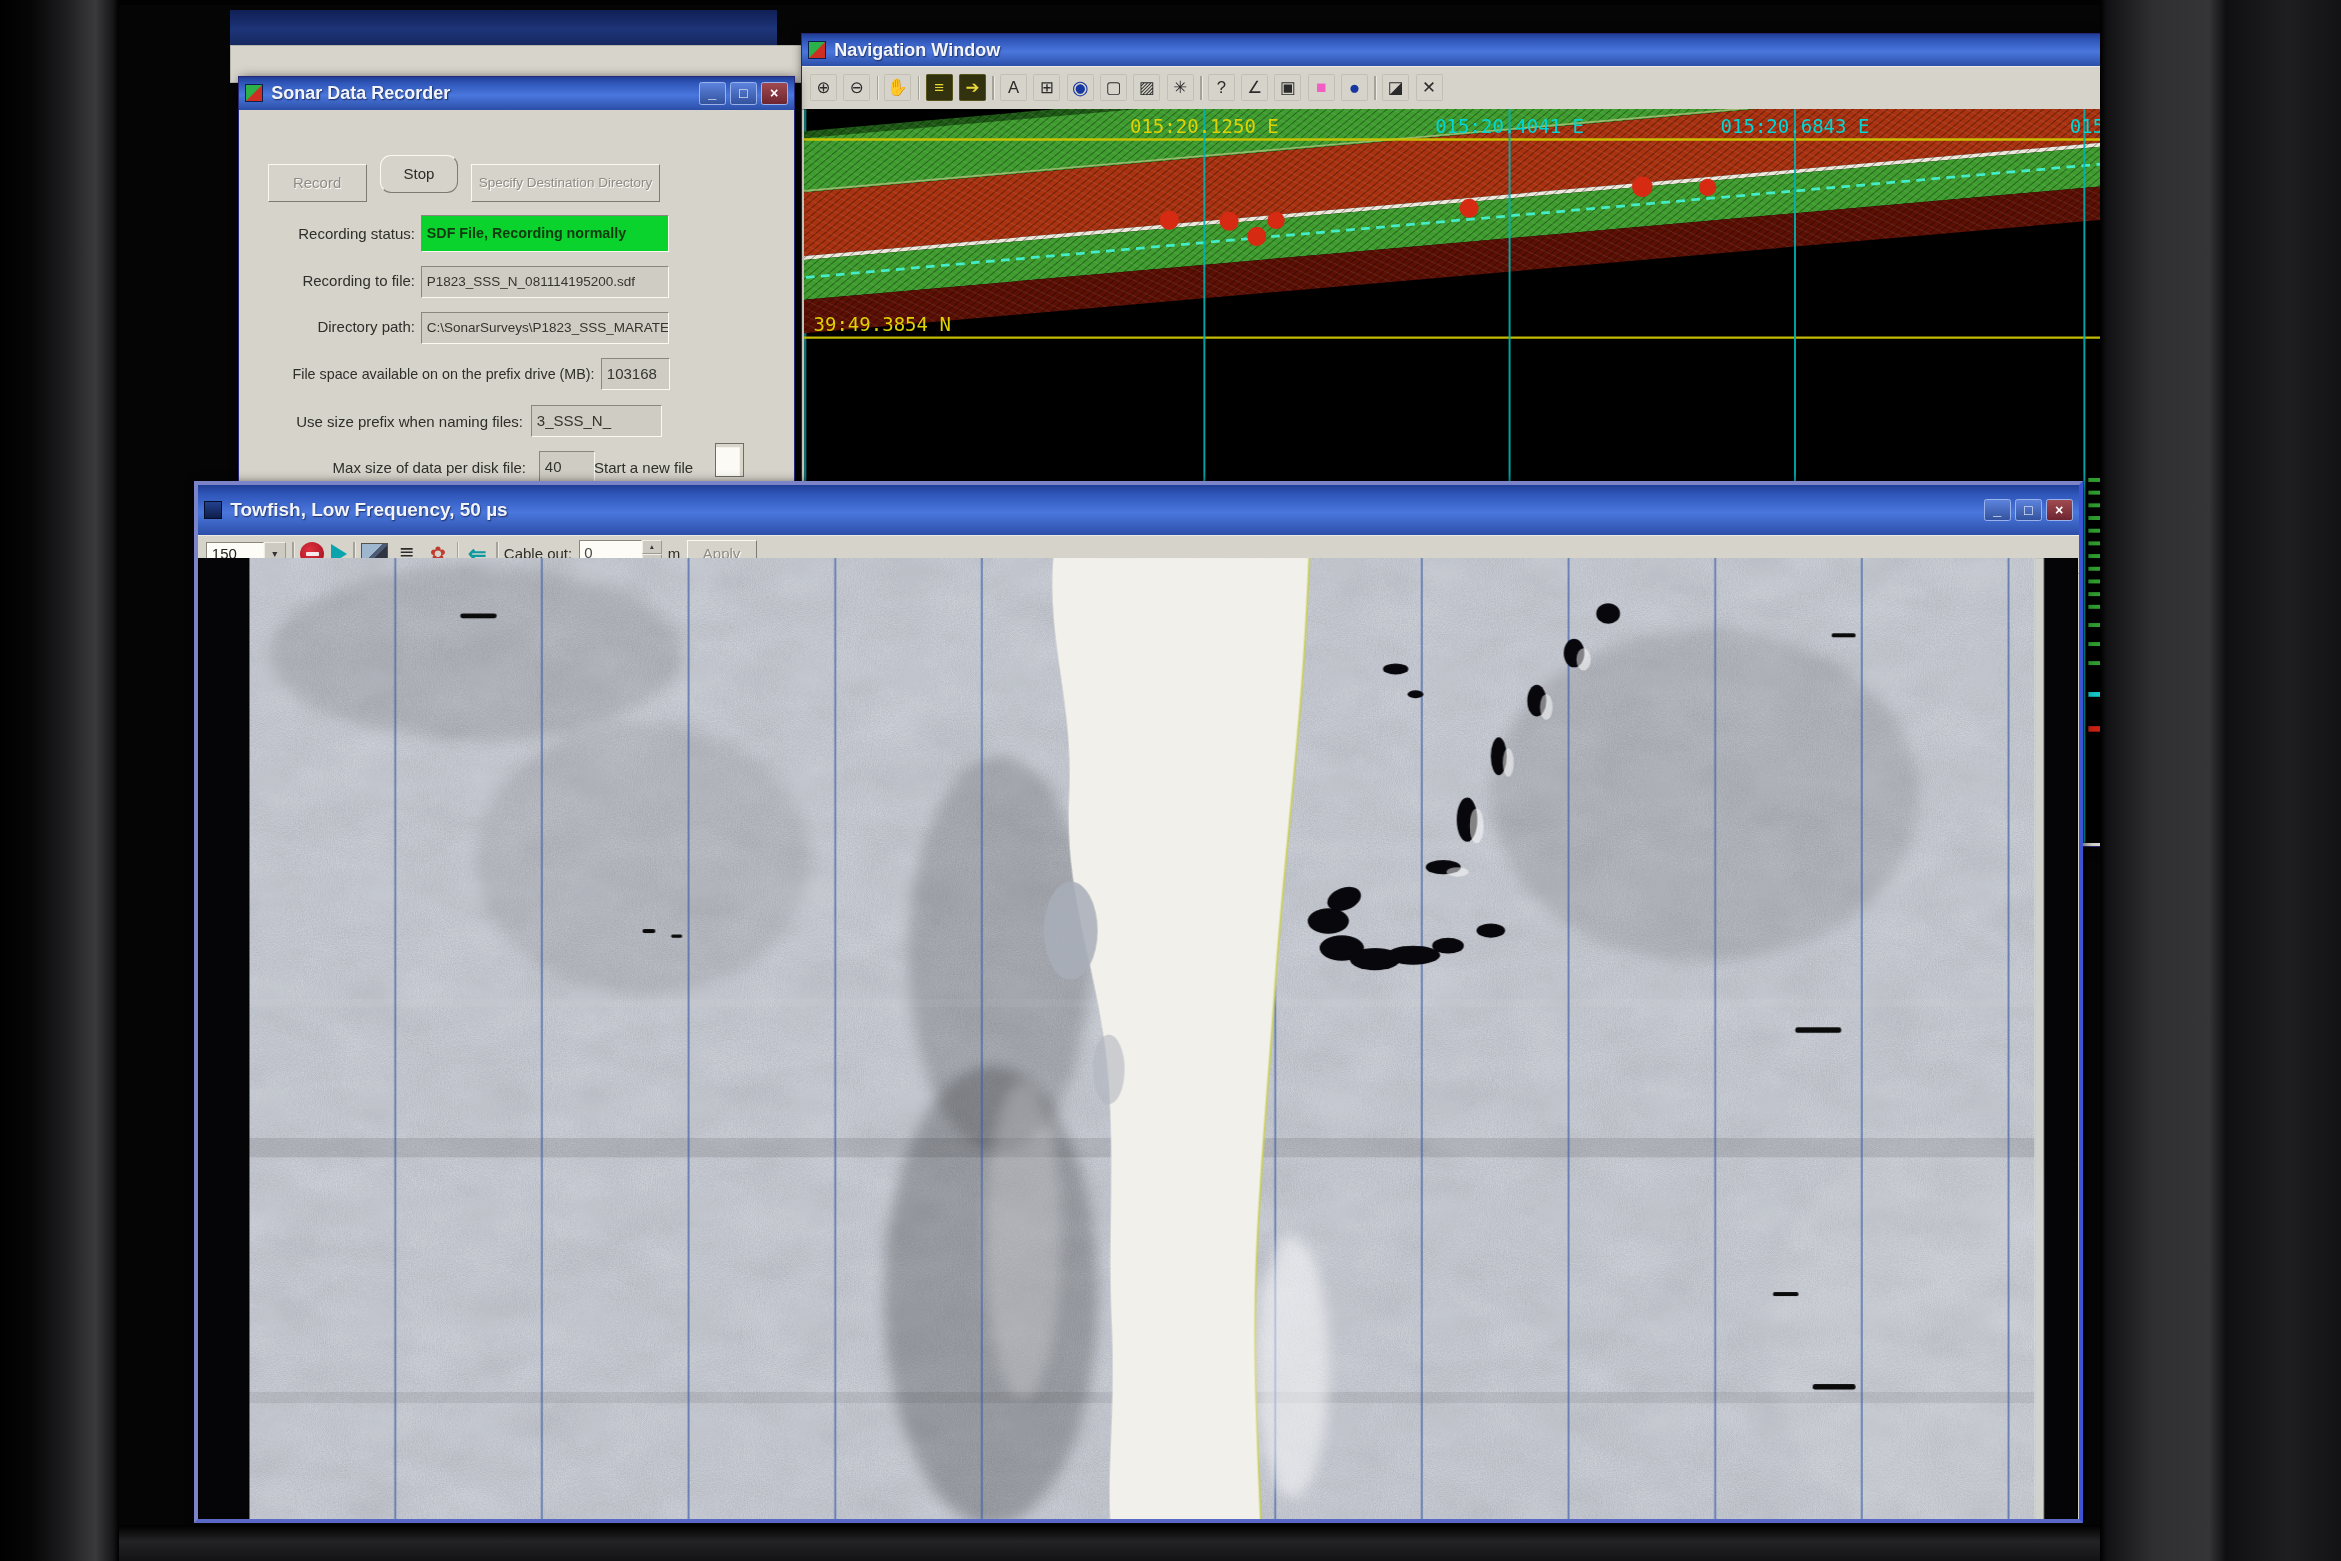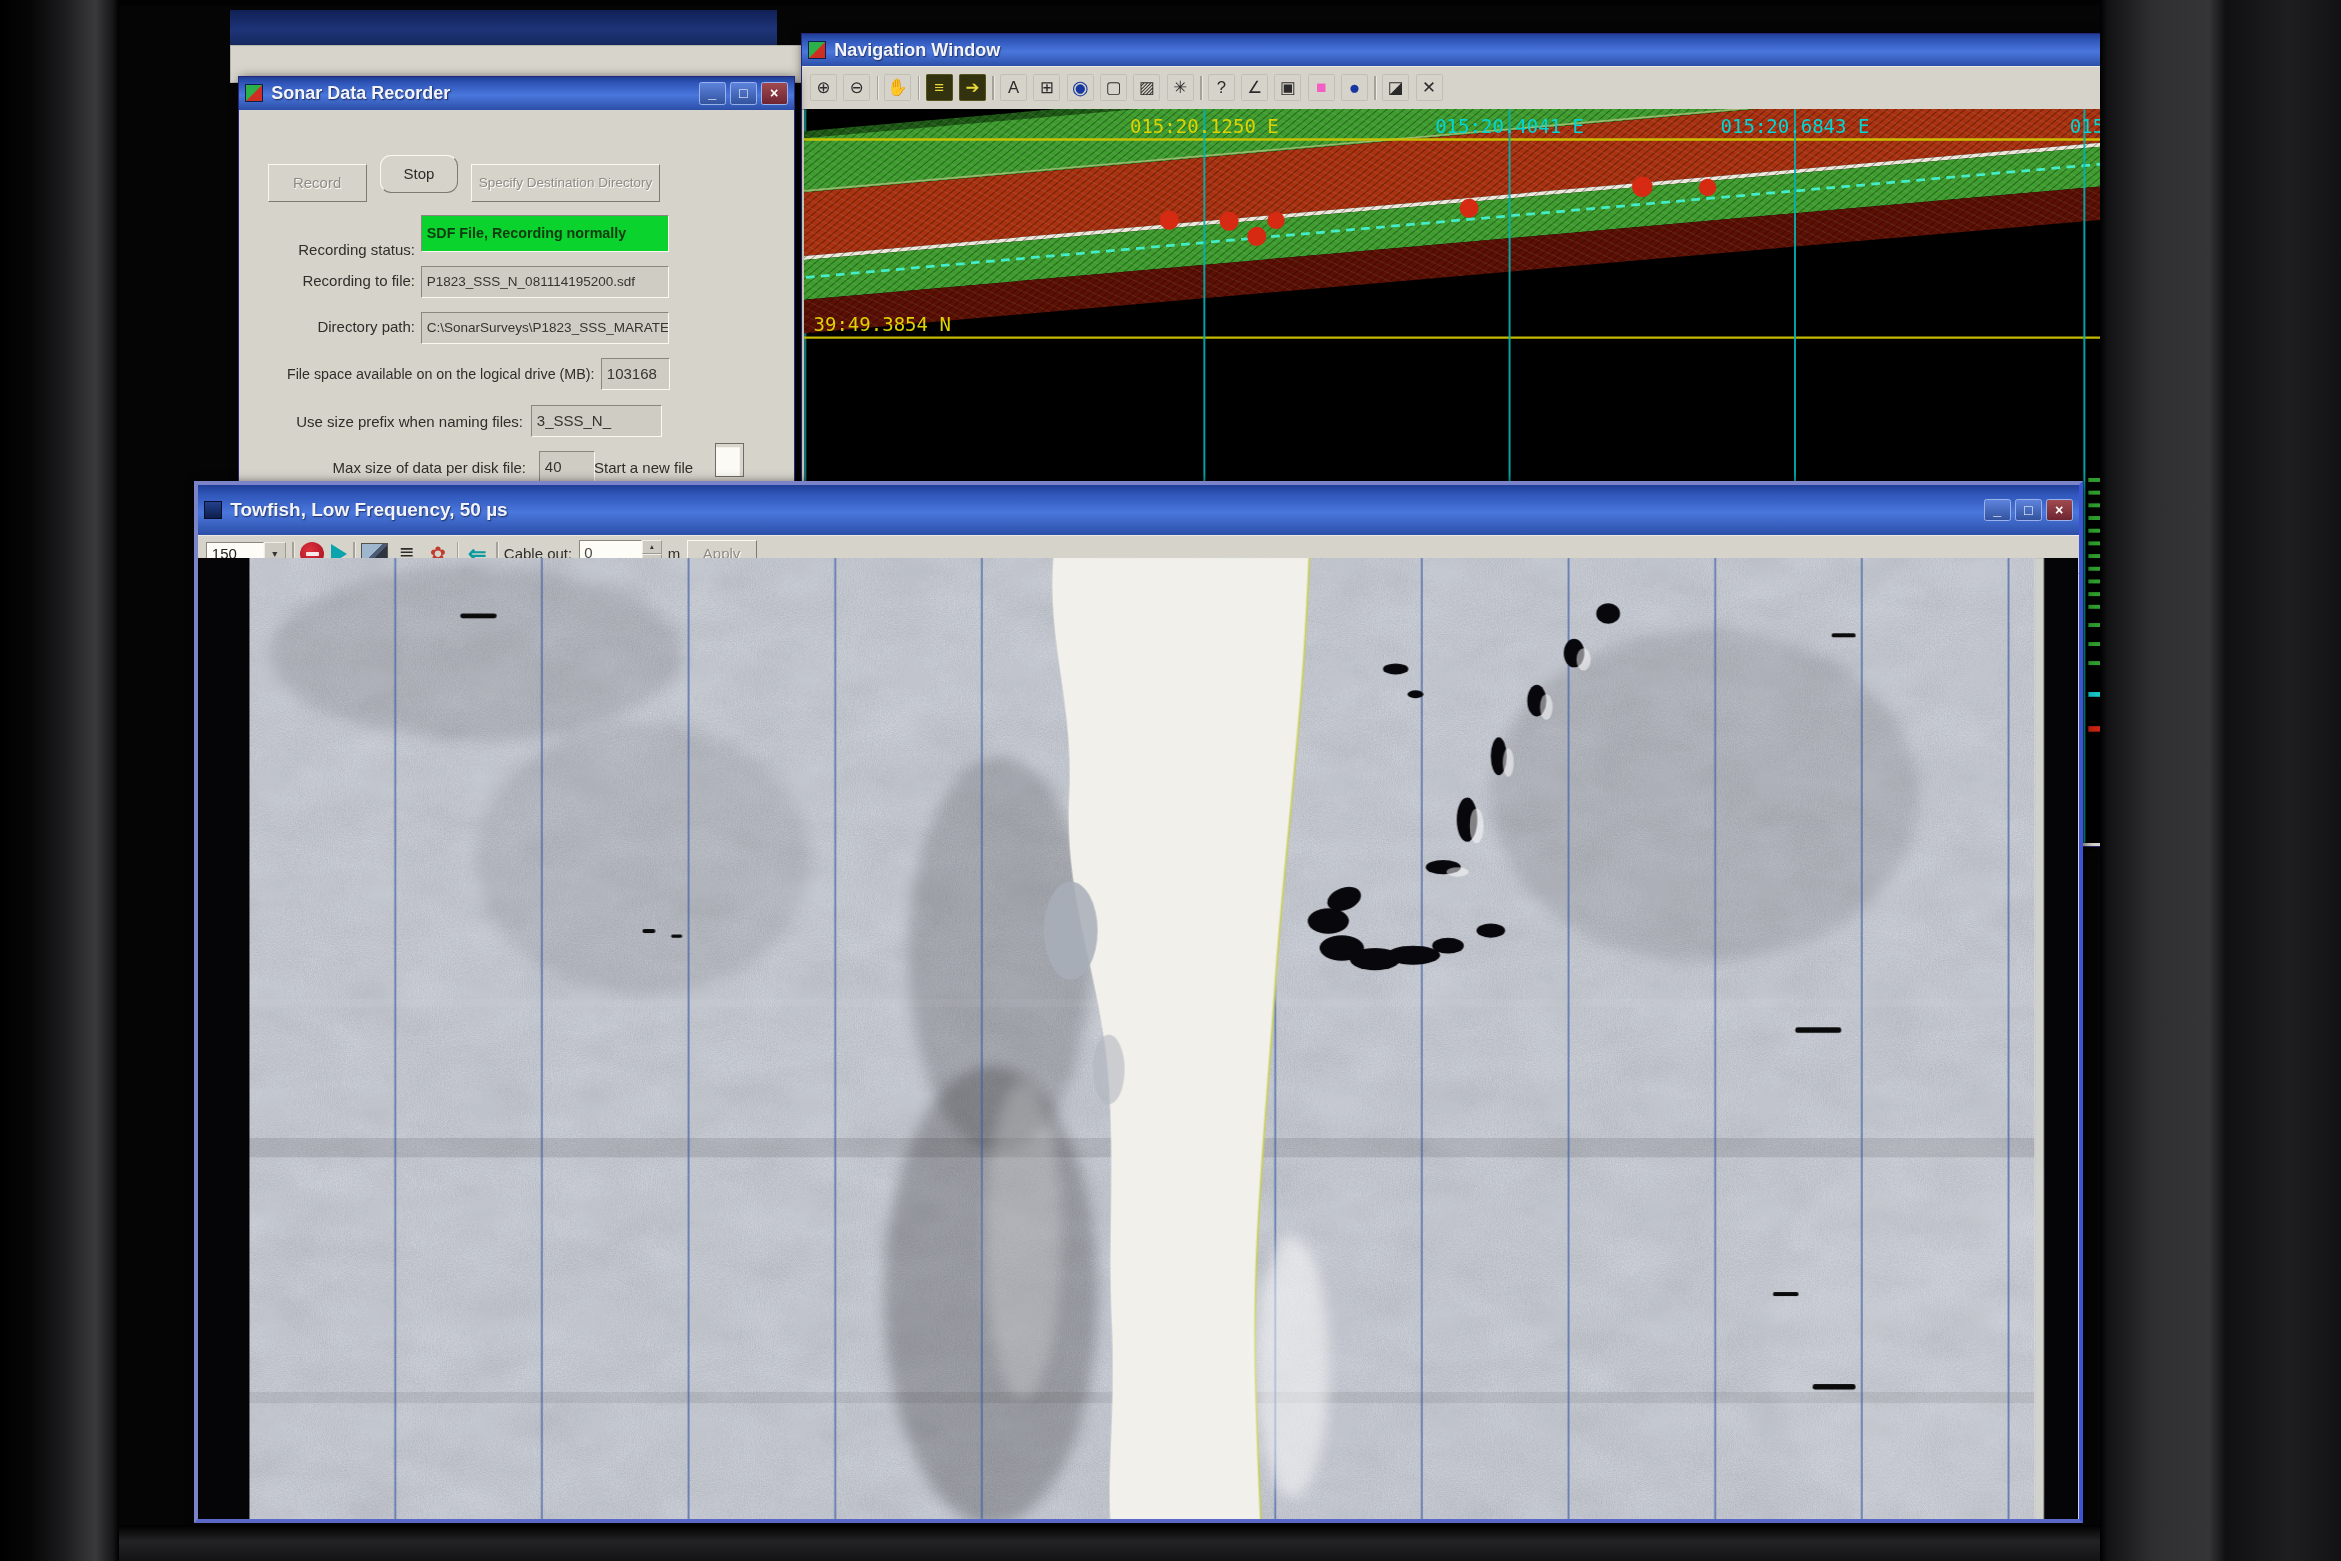--- a/index.html
+++ b/index.html
@@ -212,30 +212,30 @@
           <span class="cap">□</span>
           <span class="cap close">×</span>
         </span>
       </div>
 
 
       <div class="btn disabled" style="left:28.6px;top:87px;width:97px;height:36px;">Record</div>
       <div class="btn" style="left:141px;top:78px;width:76px;height:36px;border-radius:11px;">Stop</div>
       <div class="btn disabled" style="left:232px;top:87px;width:187px;height:36px;font-size:13.5px;">Specify Destination Directory</div>
 
-      <div class="lbl" style="left:16px;top:164px;width:160px;text-align:right;">Recording status:</div>
+      <div class="lbl" style="left:16px;top:148px;width:160px;text-align:right;">Recording status:</div>
       <div class="field green" style="left:182px;top:138px;width:236px;height:35px;font-size:14.3px;">SDF File, Recording normally</div>
 
       <div class="lbl" style="left:16px;top:195px;width:160px;text-align:right;">Recording to file:</div>
       <div class="field" style="left:182px;top:189px;width:236px;height:30px;font-size:13.5px;">P1823_SSS_N_081114195200.sdf</div>
 
       <div class="lbl" style="left:16px;top:241px;width:160px;text-align:right;">Directory path:</div>
       <div class="field" style="left:182px;top:235px;width:236px;height:30px;font-size:13.5px;">C:\SonarSurveys\P1823_SSS_MARATE</div>
 
-      <div class="lbl" style="left:9.5px;top:289px;width:346px;text-align:right;font-size:14.3px;">File space available on on the logical drive (MB):</div>
+      <div class="lbl" style="left:9.5px;top:289px;width:346px;text-align:right;font-size:14.3px;">File space available on on the prefix drive (MB):</div>
       <div class="field" style="left:362px;top:281px;width:57px;height:30px;">103168</div>
 
       <div class="lbl" style="left:40px;top:336px;width:244px;text-align:right;">Use size prefix when naming files:</div>
       <div class="field" style="left:292px;top:328px;width:119px;height:30px;">3_SSS_N_</div>
 
       <div class="lbl" style="left:24px;top:382px;width:263px;text-align:right;">Max size of data per disk file:</div>
       <div class="field" style="left:300px;top:374px;width:44px;height:30px;">40</div>
       <div class="lbl" style="left:355px;top:382px;">Start a new file</div>
       <div class="page-icon" style="left:476px;top:366px;"></div>
     </div>

